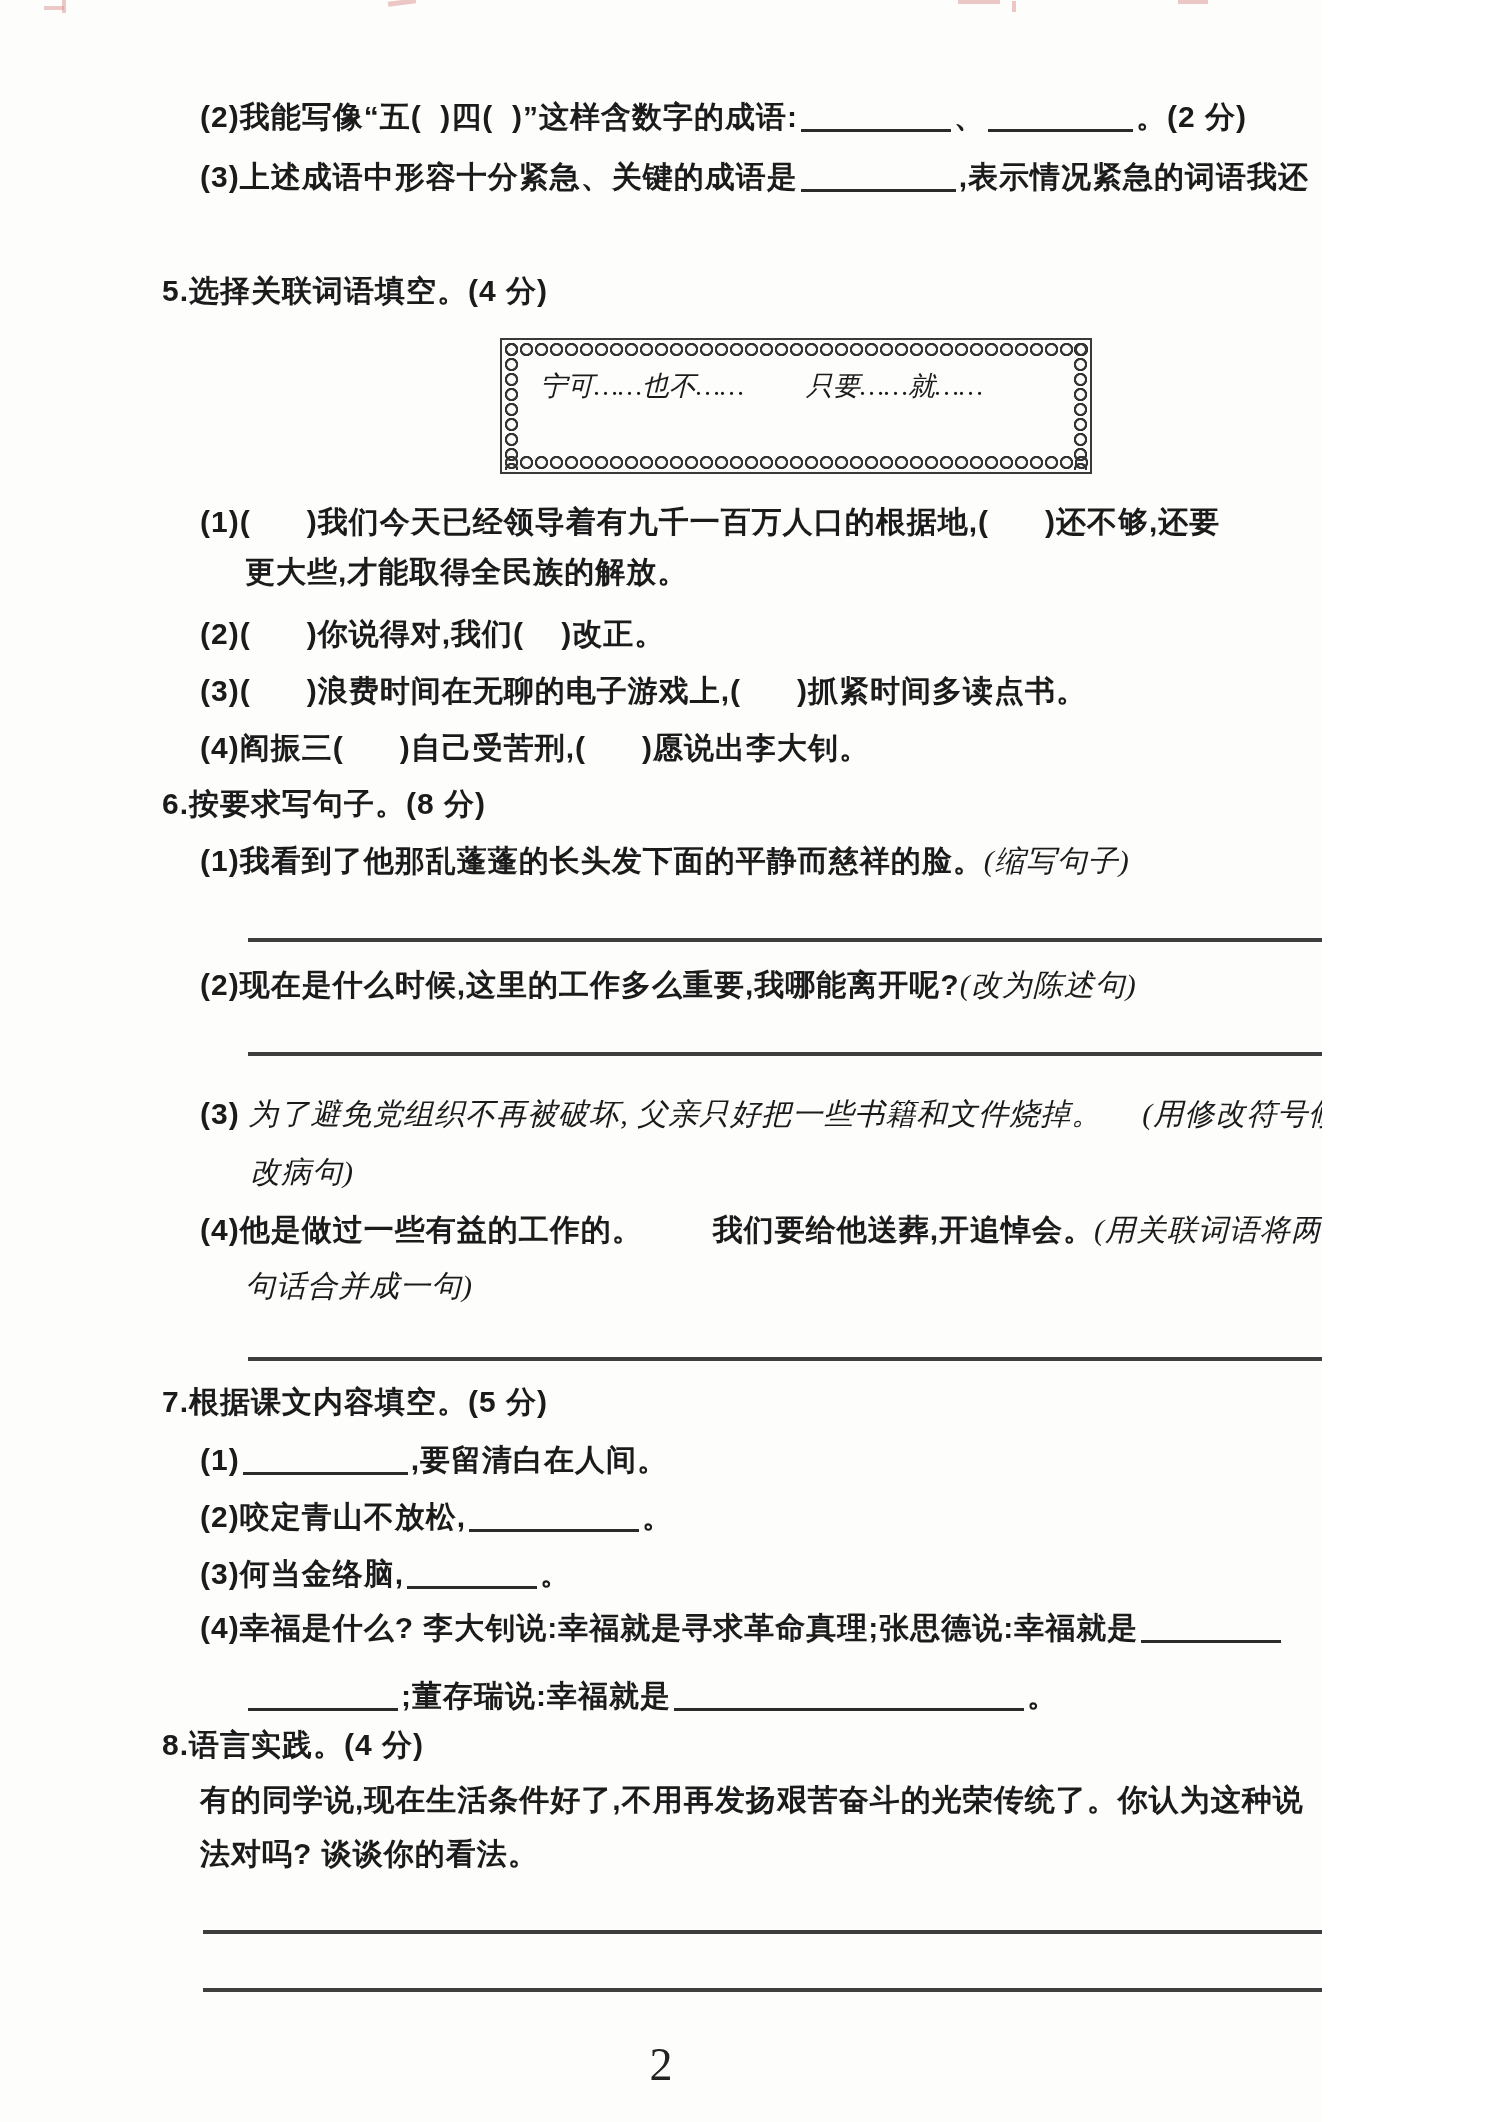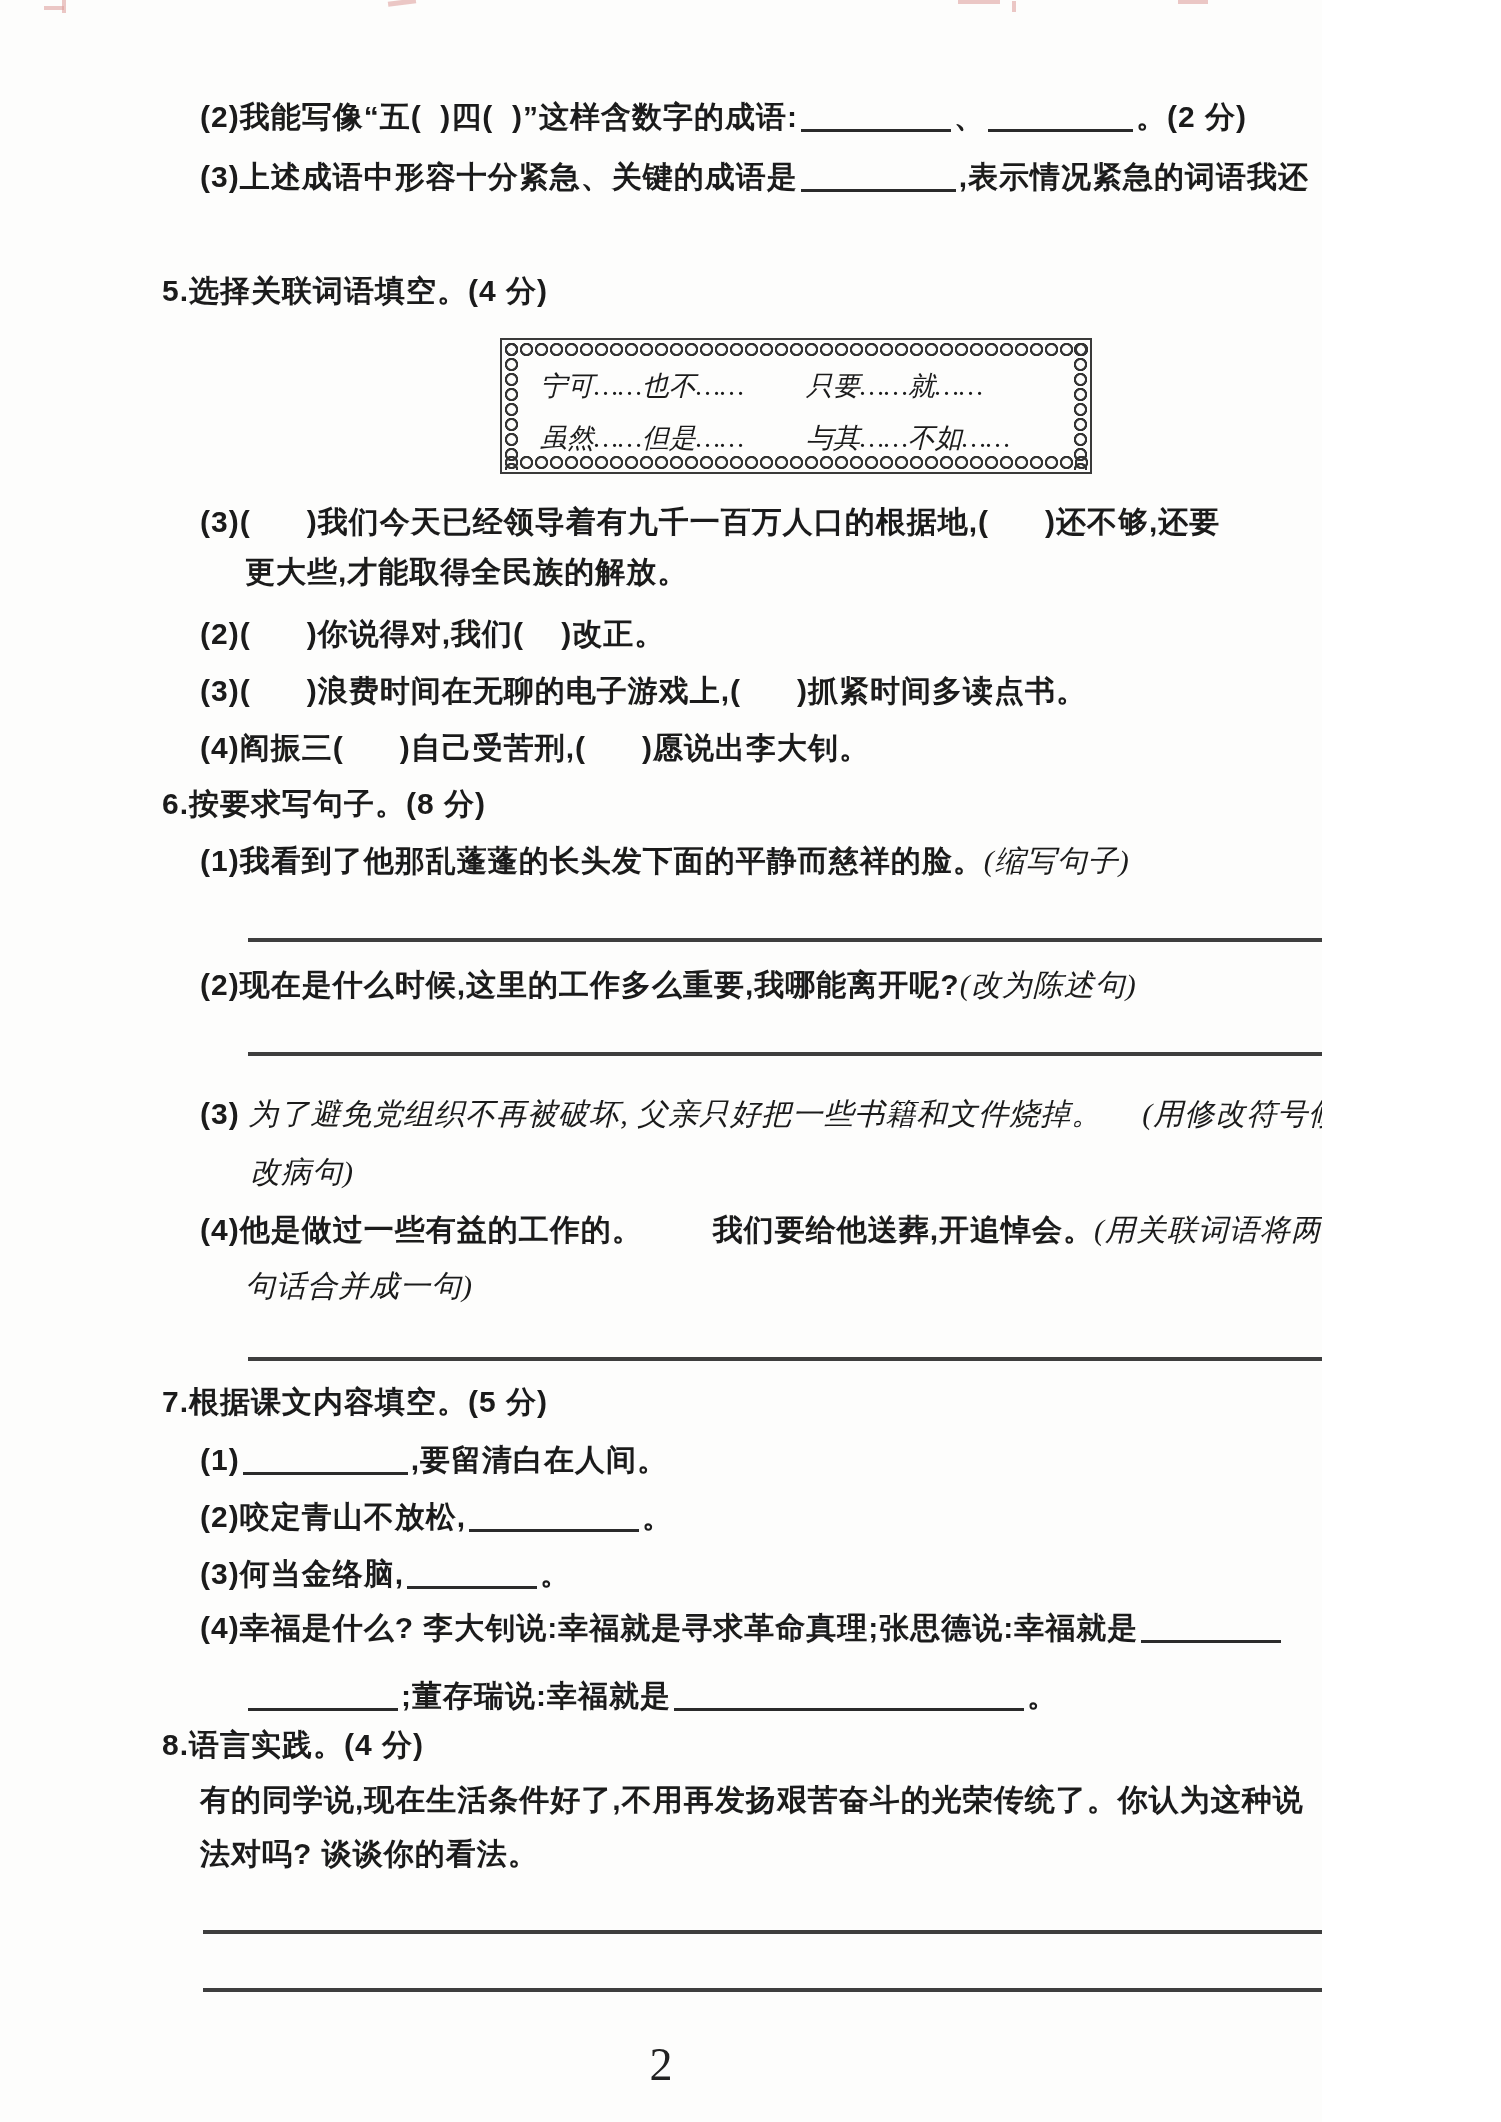--- a/index.html
+++ b/index.html
@@ -82,24 +82,23 @@
 
 
   <div class="line" style="top:271px;left:162px"><span>5.选择关联词语填空。(4 分)</span></div>
 
   <div class="lace-box">
     <div class="lace-edge lace-top"></div>
     <div class="lace-edge lace-bottom"></div>
     <div class="lace-side lace-left"></div>
     <div class="lace-side lace-right"></div>
     <div class="box-row box-row1"><span class="kai">宁可……也不……</span><span class="kai">只要……就……</span></div>
-    <div class="box-row box-row2"><span class="kai">虽然……但是……</span><span class="kai">与其……不如……</span></div>
   </div>
 
-  <div class="line" style="top:502px;left:200px"><span>(3)(      )我们今天已经领导着有九千一百万人口的根据地,(      )还不够,还要</span></div>
+  <div class="line" style="top:502px;left:200px"><span>(1)(      )我们今天已经领导着有九千一百万人口的根据地,(      )还不够,还要</span></div>
   <div class="line" style="top:552px;left:245px"><span>更大些,才能取得全民族的解放。</span></div>
   <div class="line" style="top:614px;left:200px"><span>(2)(      )你说得对,我们(    )改正。</span></div>
   <div class="line" style="top:671px;left:200px"><span>(3)(      )浪费时间在无聊的电子游戏上,(      )抓紧时间多读点书。</span></div>
   <div class="line" style="top:728px;left:200px"><span>(4)阎振三(      )自己受苦刑,(      )愿说出李大钊。</span></div>
 
   <div class="line" style="top:784px;left:162px"><span>6.按要求写句子。(8 分)</span></div>
 
   <div class="line" style="top:841px;left:200px"><span>(1)我看到了他那乱蓬蓬的长头发下面的平静而慈祥的脸。</span><span class="kai">(缩写句子)</span></div>
   <div class="rule rule-a" style="top:938px"></div>
 

